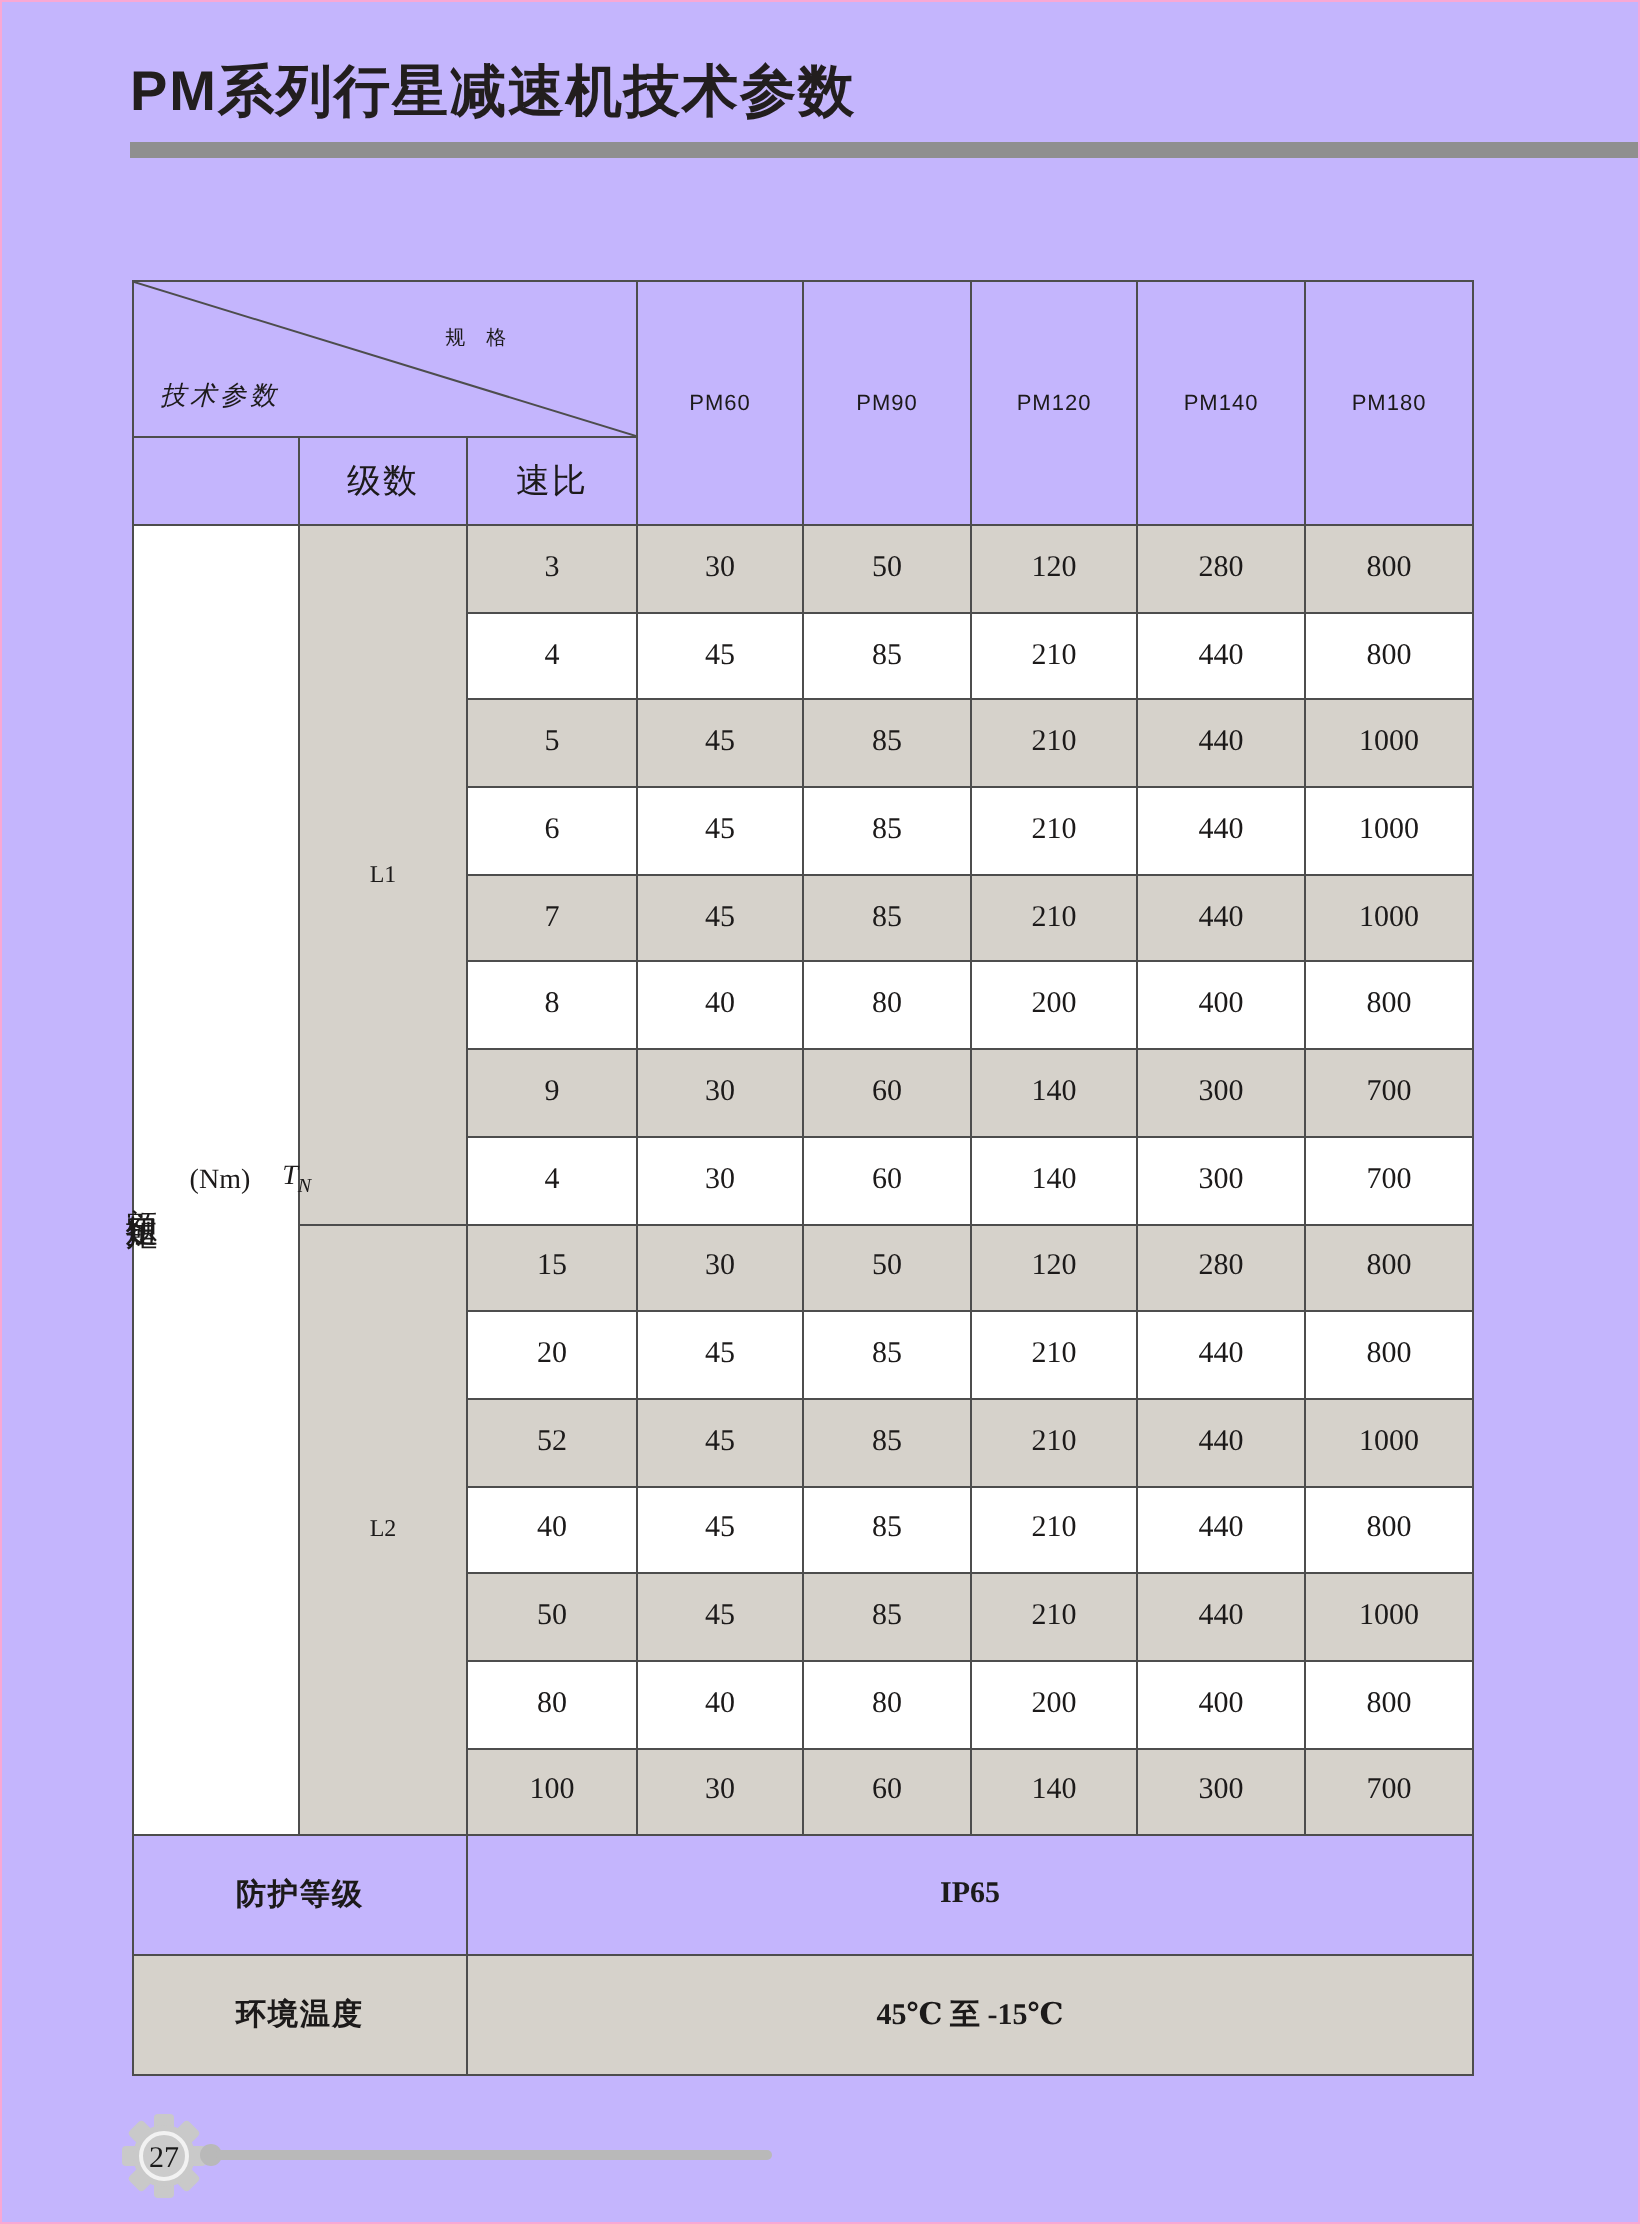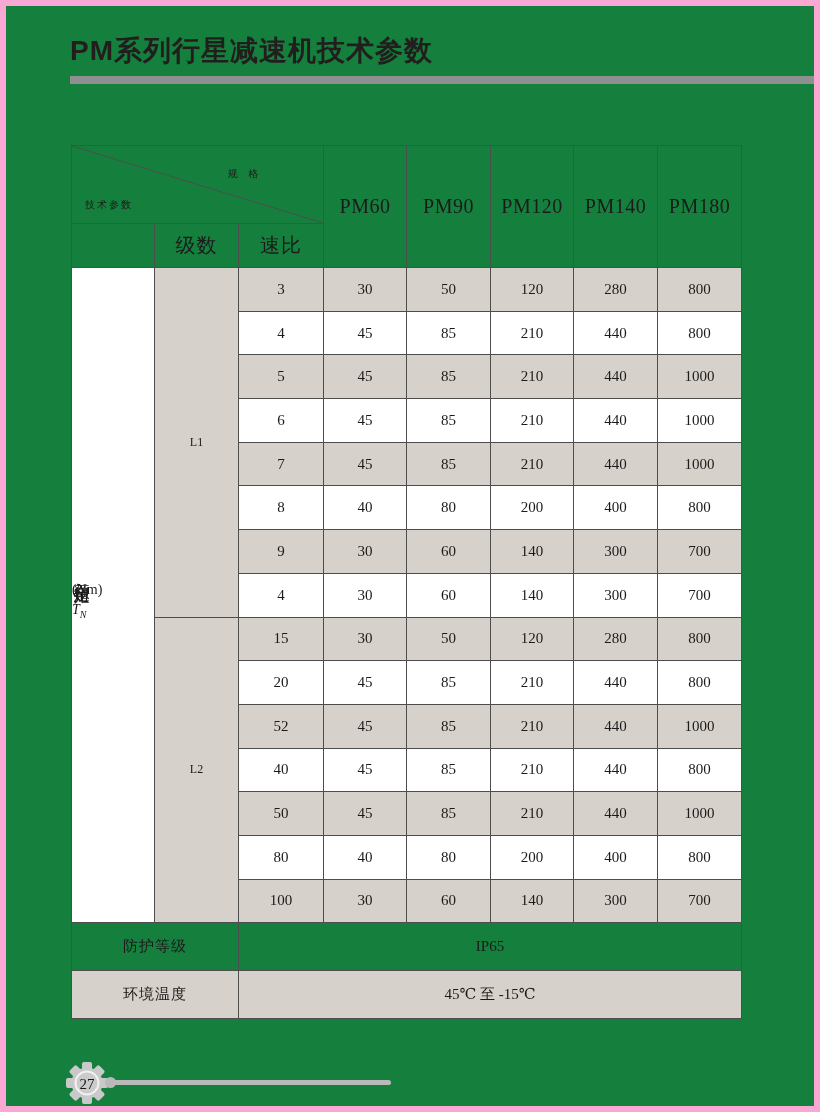--- a/index.html
+++ b/index.html
@@ -1,21 +1,21 @@
 <!DOCTYPE html>
 <html><head>
 <meta charset="utf-8">
 <style>
   * { margin:0; padding:0; box-sizing:border-box; }
   html,body { background:#ffffff; }
   .page {
     position:relative;
     width:820px; height:1112px;
-    background:#15803d;
-    border:6px solid #f9a8d4;
+    background:#c4b5fd;
+    border:1px solid #f9a8d4;
     overflow:hidden;
     font-family:"Liberation Serif","DejaVu Serif",serif;
     color:#1c1a1a;
     padding-left:40px;
   }
   
   .page-title {
     position:absolute; left:64px; top:26px;
     font-family:"Liberation Sans","DejaVu Sans",sans-serif;
     font-weight:700; font-size:28px; letter-spacing:1px; color:#221e1e;
@@ -32,40 +32,40 @@
     font-size:15px;
   }
   table.spec td {
     border:1px solid #4d4d4d;
     text-align:center; vertical-align:middle;
     padding:0;
   }
   tr.hrow1 { height:78px; }
   tr.hrow2 { height:44px; }
   tr.drow  { height:43.7px; }
-  tr.frow  { height:48px; }
+  tr.frow  { height:60px;font-weight:bold; }
   td.model {
-    font-family:Liberation Serif, serif;
-    font-size:20px; letter-spacing:0.5px;
-  }
-  td.subhdr { font-size:20px; letter-spacing:1px; }
+    font-family:Liberation Sans, sans-serif;
+    font-size:11px; letter-spacing:0.5px;
+  }
+  td.subhdr { font-size:17px; letter-spacing:1px; }
   td.diag { position:relative; }
   td.diag svg.diagline { position:absolute; left:0; top:0; width:100%; height:100%; }
   .spec-label {
     position:absolute; left:62%; top:21px;
     font-size:10px; letter-spacing:4px; white-space:nowrap;
   }
   .param-label {
     position:absolute; left:13px; bottom:11px;
-    font-size:10px; letter-spacing:2px; white-space:nowrap;
+    font-size:13px; letter-spacing:2px; white-space:nowrap;font-style:italic;
   }
   td.torque-cell { background:#ffffff; }
   .torque-wrap {
-    display:flex; flex-direction:column; align-items:flex-start; justify-content:center;
-    gap:4px; line-height:1.15;
+    display:flex; flex-direction:row; align-items:flex-end; justify-content:center;
+    gap:16px; line-height:1.15;
   }
   .torque-vert {
     writing-mode:vertical-rl; text-orientation:upright;
     font-size:16px; letter-spacing:2px;
   }
   .torque-unit { font-size:14px; }
   .torque-symbol { font-size:14px; font-style:italic; }
   .torque-symbol sub { font-size:10px; font-style:italic; }
   td.stage-cell { background:#d6d2cb; font-size:12px; }
   td.data { background:#ffffff; }

